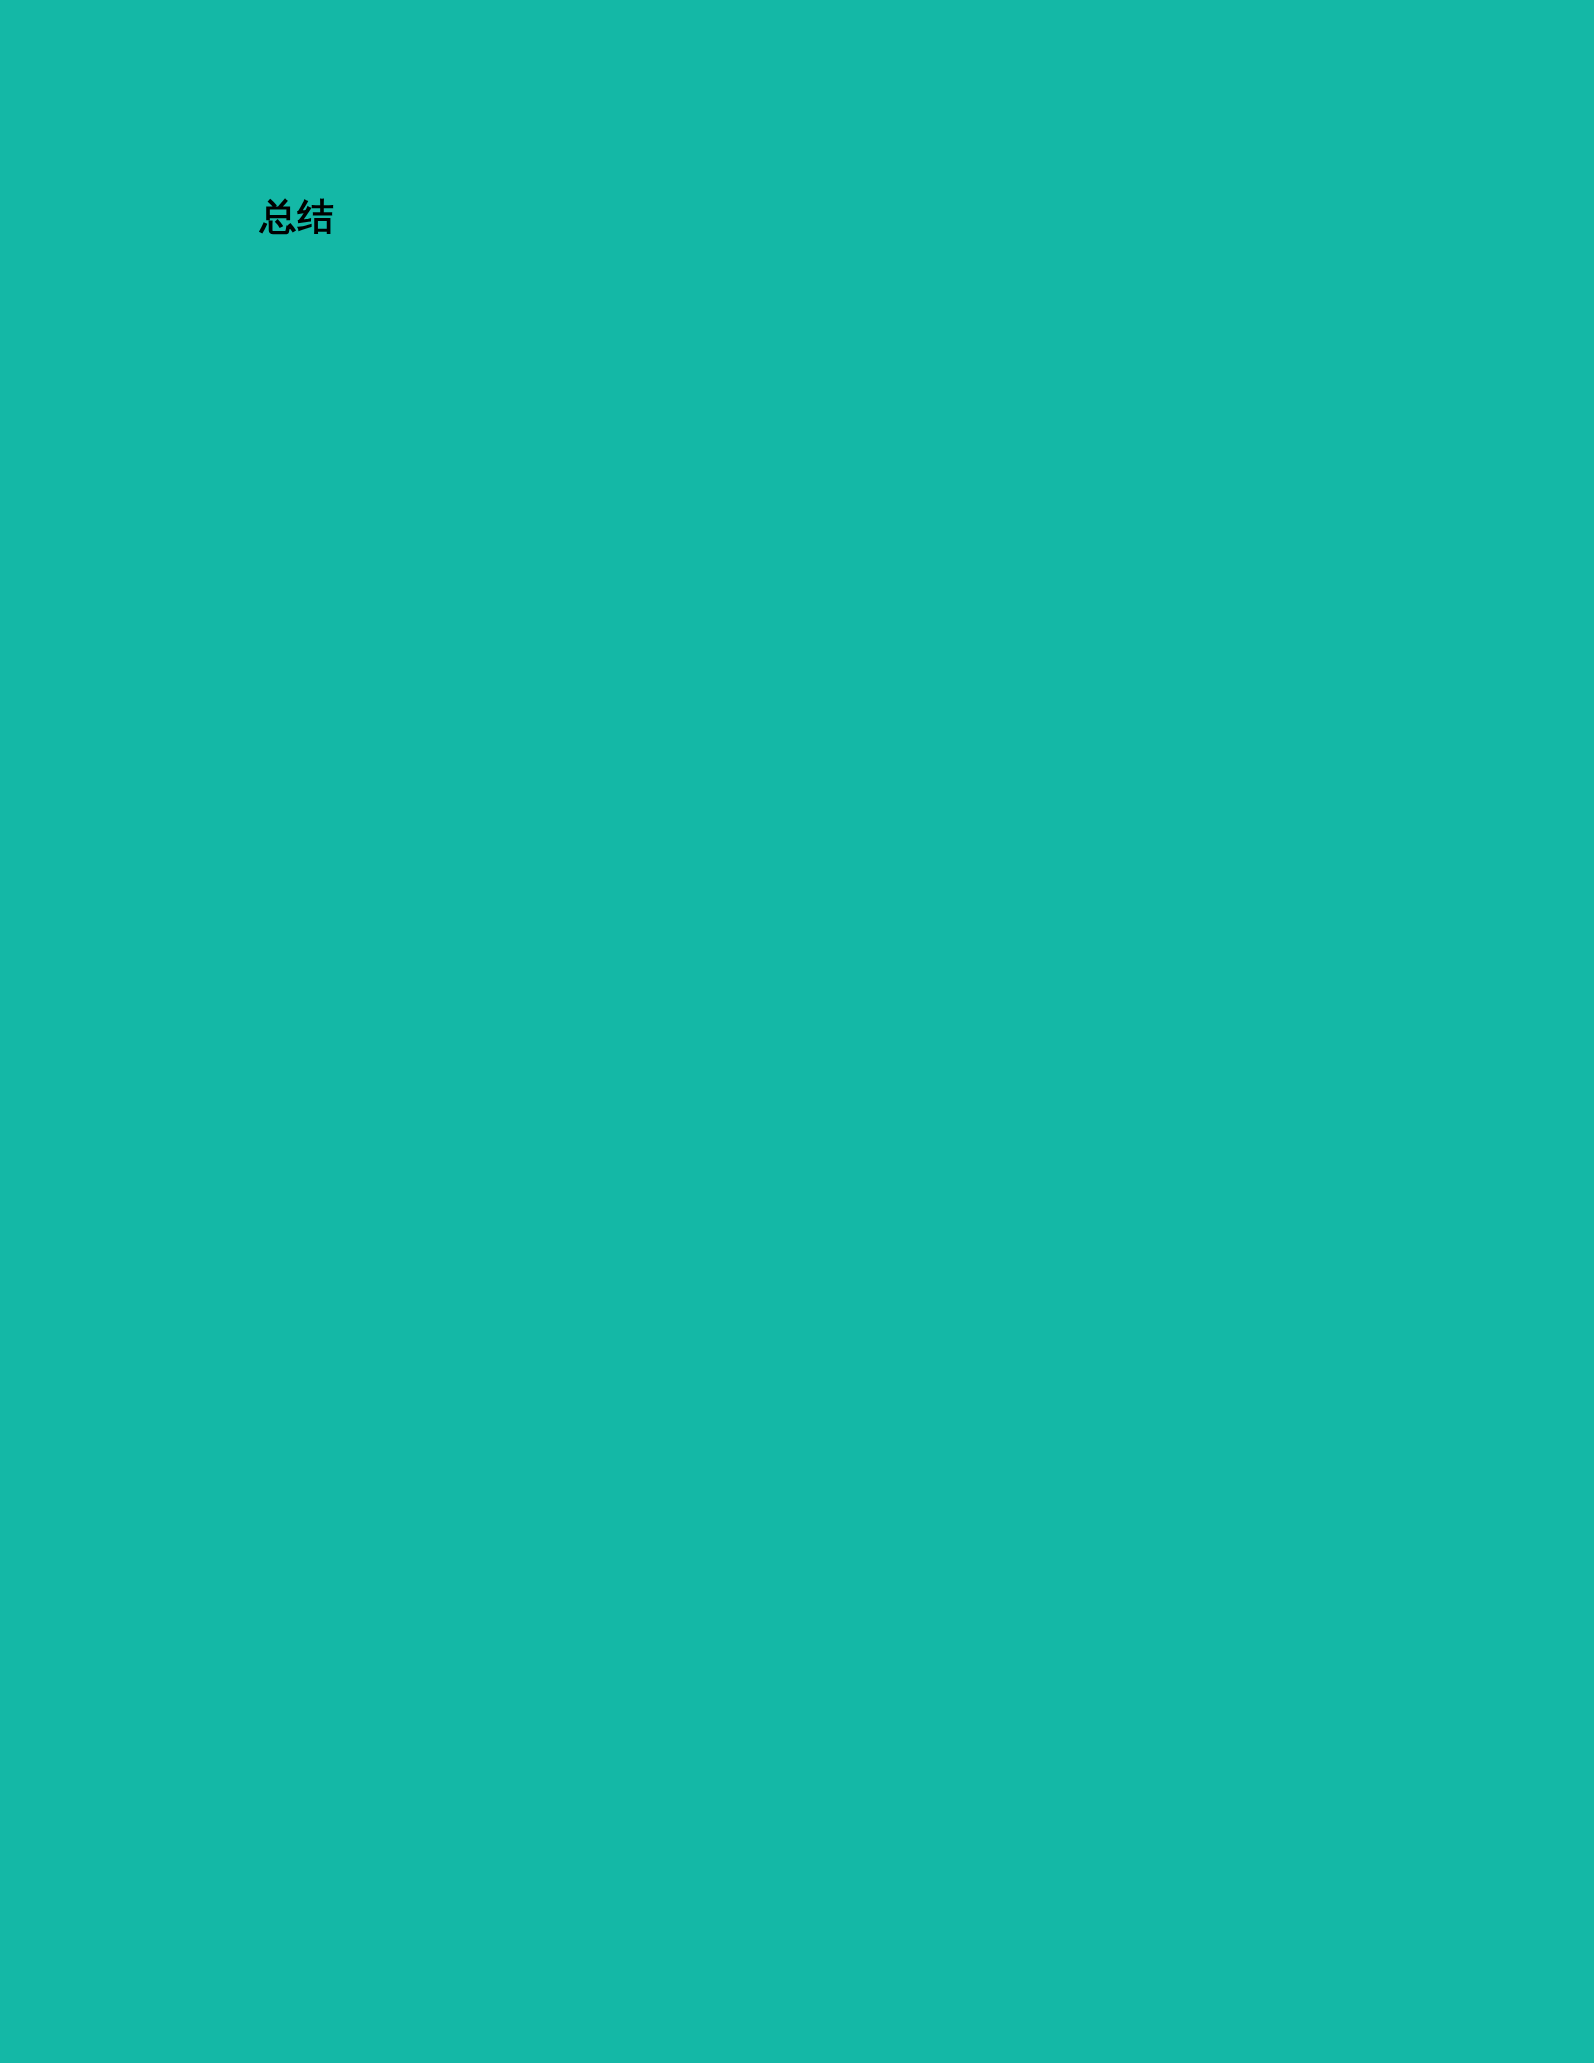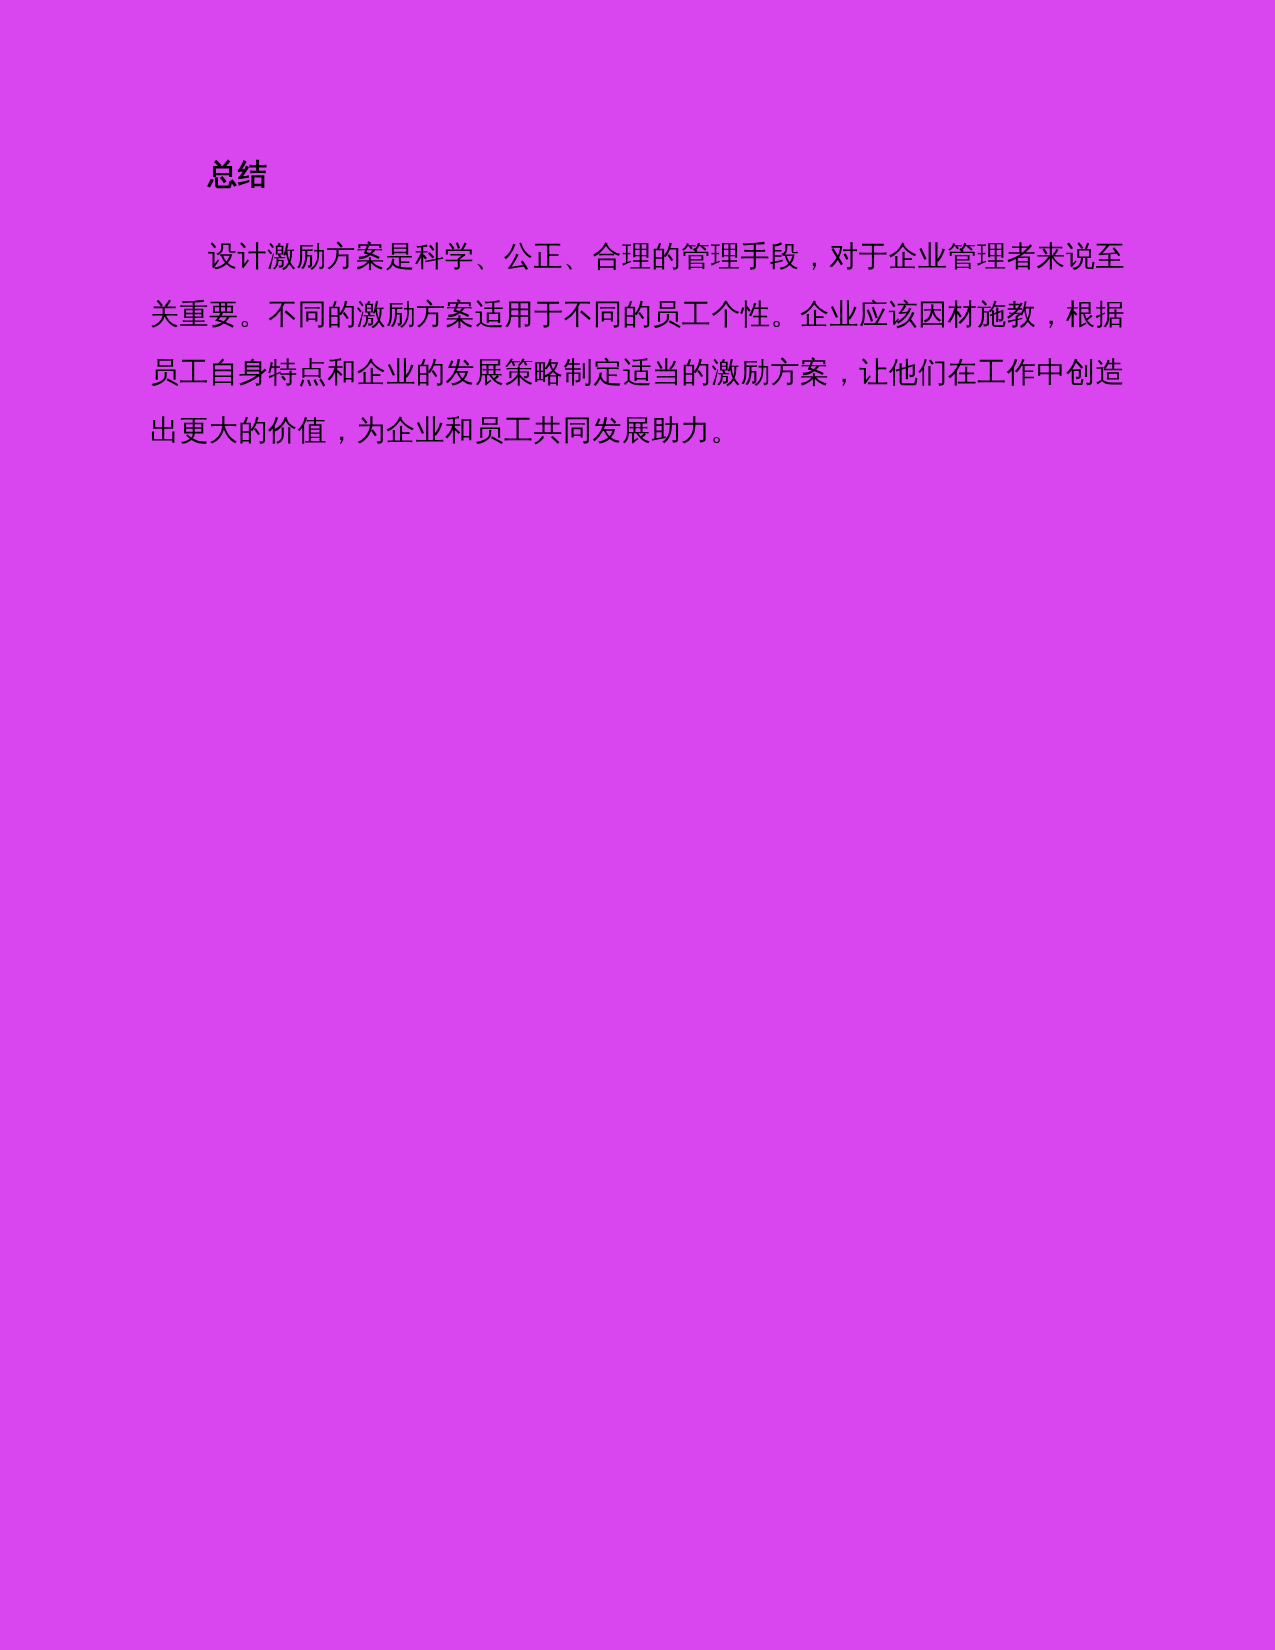--- a/index.html
+++ b/index.html
@@ -4,21 +4,21 @@
 <style>
   html, body {
     margin: 0;
     padding: 0;
     background: #ffffff;
   }
   .page {
     position: relative;
     width: 1275px;
     height: 1650px;
-    background: #d946ef;
+    background: #14b8a6;
     overflow: hidden;
     font-family: "Liberation Sans", "DejaVu Sans", sans-serif;
   }
   .content {
     position: absolute;
     left: 150px;
     right: 150px;
     top: 145px;
     color: #000000;
   }
@@ -44,15 +44,14 @@
     letter-spacing: 0.5px;
     white-space: pre-wrap;
   }
 </style>
 </head>
 <body>
 
 <div class="page">
   <div class="content">
     <div class="doc-heading">总结</div>
-    <p class="doc-paragraph">设计激励方案是科学、公正、合理的管理手段，对于企业管理者来说至关重要。不同的激励方案适用于不同的员工个性。企业应该因材施教，根据员工自身特点和企业的发展策略制定适当的激励方案，让他们在工作中创造出更大的价值，为企业和员工共同发展助力。</p>
   </div>
 </div>
 
 </body></html>

